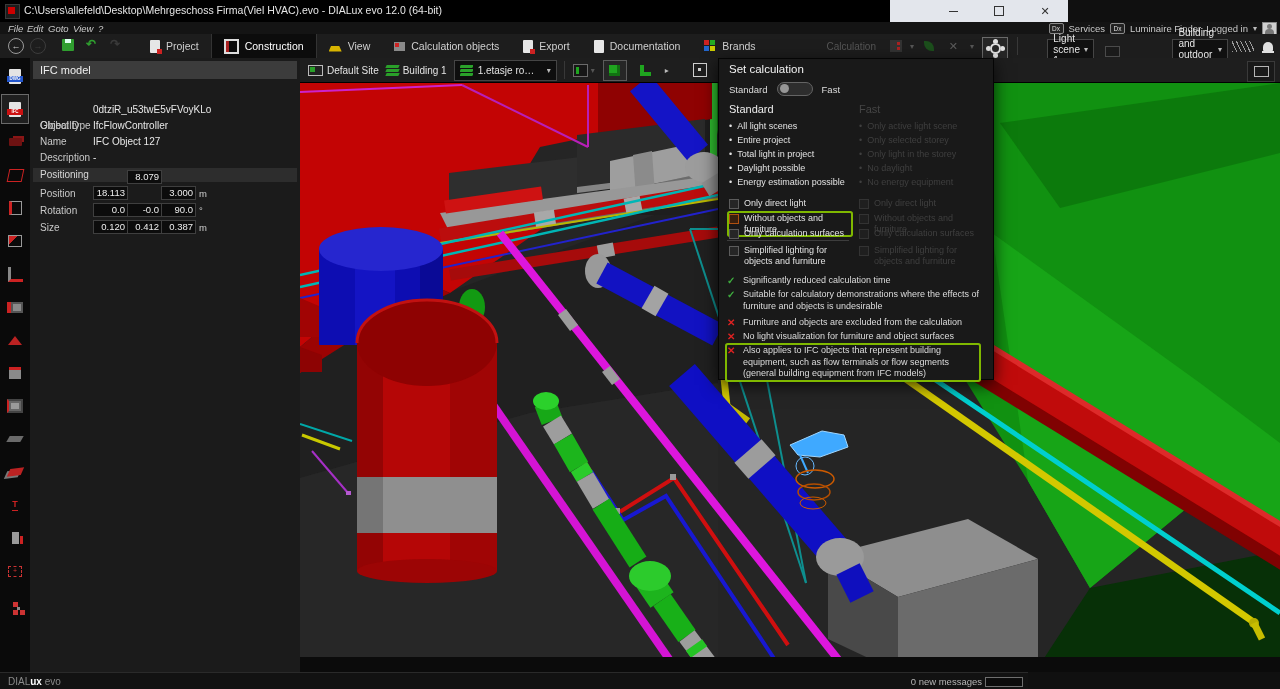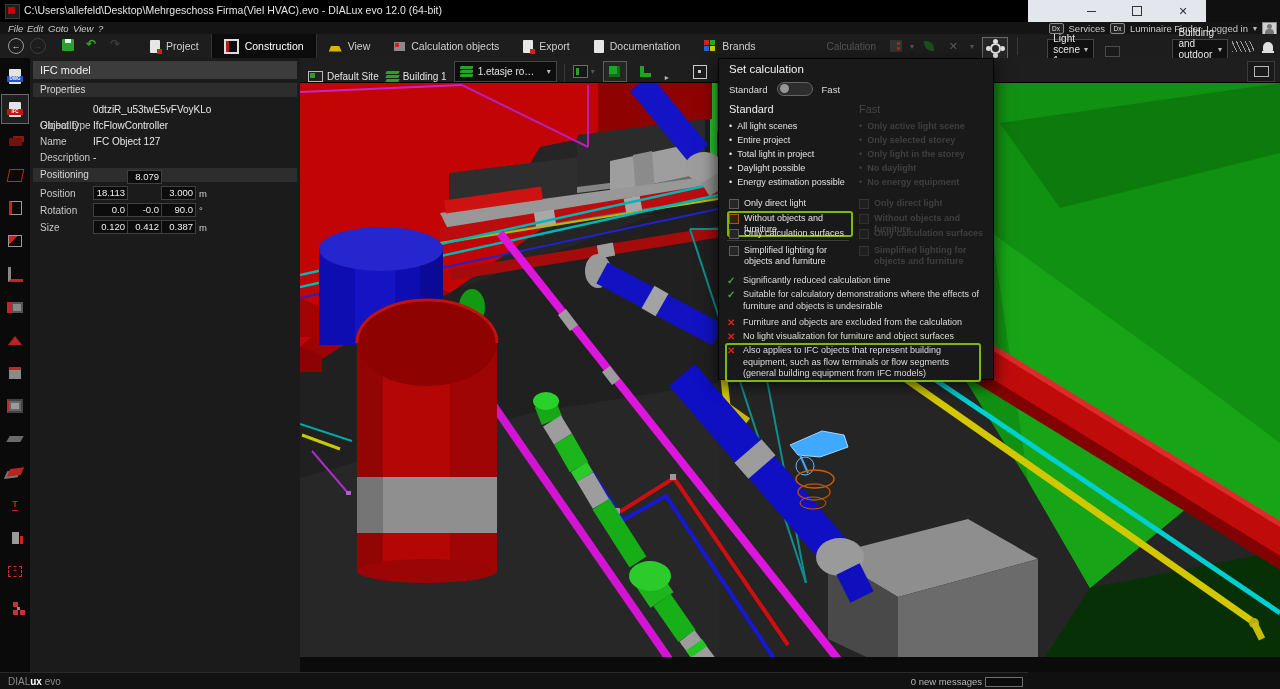--- a/index.html
+++ b/index.html
@@ -1,20 +1,20 @@
 <!DOCTYPE html>
 <html><head>
 <meta charset="utf-8">
 <style>
   html,body{margin:0;padding:0;background:#000;}
   #app{position:relative;width:1280px;height:689px;background:#101010;
        font-family:"Liberation Sans",sans-serif;color:#ddd;overflow:hidden;
        font-size:10px;-webkit-font-smoothing:antialiased;}
   
-  .titlebar{position:absolute;left:0;top:0;width:1206px;height:22px;background:#000;}
+  .titlebar{position:absolute;left:0;top:0;width:1068px;height:22px;background:#000;}
   .titlebar .appicon{position:absolute;left:5px;top:4px;width:13px;height:13px;background:#1c1c1c;border:1px solid #3a3a3a;}
   .titlebar .appicon i{position:absolute;left:2px;top:2px;width:7px;height:7px;background:#c00;display:block;}
   .titlebar .title{position:absolute;left:24px;top:4px;color:#e6e6e6;font-size:10.5px;white-space:nowrap;}
   .winlight{position:absolute;right:0;top:0;width:178px;height:22px;background:#e3e6ec;}
   .wc{position:absolute;top:0;width:46px;height:22px;display:flex;align-items:center;justify-content:center;color:#333;font-size:11px;}
   .wc.min{right:92px}.wc.max{right:46px}.wc.close{right:0}
   .minbar{width:9px;height:1px;background:#333;display:block;}
   .maxbox{width:8px;height:8px;border:1px solid #333;display:block;}
   
   .menubar{position:absolute;left:0;top:22px;width:1280px;height:12px;background:#141414;font-size:9.5px;color:#c9c9c9;}
@@ -70,21 +70,21 @@
   
   .panel{position:absolute;left:30px;top:58px;width:270px;height:614px;background:#1b1b1b;border-right:1px solid #000;}
   .phead{position:absolute;left:3px;right:3px;height:18px;background:#3c3c3c;color:#efefef;font-size:11px;line-height:18px;padding-left:7px;}
   .shead{position:absolute;left:3px;right:3px;height:14px;background:#2d2d2d;color:#d8d8d8;font-size:10px;line-height:14px;padding-left:7px;}
   .prow{position:absolute;left:10px;font-size:10px;color:#c9c9c9;}
   .pval{position:absolute;left:63px;font-size:10px;color:#e8e8e8;white-space:nowrap;}
   .nfield{position:absolute;width:31px;height:12px;background:#0c0c0c;border:1px solid #3f3f3f;color:#eee;font-size:9.5px;line-height:12px;text-align:right;padding-right:2px;}
   .unit{position:absolute;font-size:9.5px;color:#cfcfcf;}
   
   .viewport{position:absolute;left:300px;top:58px;width:980px;height:614px;background:#141414;}
-  .vtoolbar{position:absolute;left:0;top:0;width:980px;height:25px;background:#1e1e1e;border-bottom:1px solid #000;display:flex;align-items:flex-end;gap:7px;padding-left:8px;box-sizing:border-box;}
+  .vtoolbar{position:absolute;left:0;top:0;width:980px;height:25px;background:#1e1e1e;border-bottom:1px solid #000;display:flex;align-items:center;gap:7px;padding-left:8px;box-sizing:border-box;}
   .vtb{display:flex;align-items:center;gap:4px;color:#e3e3e3;font-size:10px;}
   .sitemon{width:13px;height:9px;border:1px solid #bbb;background:#222;position:relative;}
   .sitemon i{position:absolute;left:1px;top:1px;width:5px;height:5px;background:#2aa02a;display:block;}
   .stack{width:13px;height:11px;position:relative;}
   .stack i{position:absolute;left:0;width:13px;height:3px;background:#2aa02a;transform:skewX(-25deg);display:block;}
   .stack i:nth-child(1){top:0}.stack i:nth-child(2){top:4px}.stack i:nth-child(3){top:8px}
   .vdd{background:#0e0e0e;border:1px solid #454545;height:19px;display:flex;align-items:center;gap:5px;padding:0 5px;max-width:100px;}
   .vdd span{white-space:nowrap;overflow:hidden;text-overflow:ellipsis;max-width:64px;display:inline-block;}
   .vbtn{height:19px;min-width:22px;display:flex;align-items:center;justify-content:center;gap:3px;border:1px solid transparent;}
   .vbtn.act{border-color:#5c5c5c;background:#262626;}
@@ -103,21 +103,21 @@
   .dlg{position:absolute;left:718px;top:58px;width:274px;height:320px;background:#191919;border:1px solid #050505;box-shadow:0 5px 16px rgba(0,0,0,.75);z-index:60;font-size:9px;}
   .dlg .dtitle{position:absolute;left:10px;top:4px;font-size:11.5px;color:#f2f2f2;}
   .togrow{position:absolute;left:10px;top:23px;display:flex;align-items:center;gap:9px;color:#dcdcdc;font-size:9.5px;}
   .tog{width:34px;height:12px;background:#2d2d2d;border:1px solid #646464;border-radius:7px;position:relative;}
   .tog i{position:absolute;left:2px;top:1px;width:9px;height:9px;border-radius:50%;background:#979797;display:block;}
   .colhead{position:absolute;top:44px;font-size:11px;}
   .colhead.std{left:10px;color:#ececec;}
   .colhead.fst{left:140px;color:#454545;}
   .bul{position:absolute;width:128px;line-height:14.5px;}
   .bul .b{margin-right:5px;}
-  .col-std{color:#e2e2e2;} .col-fst{color:#3f3f3f;font-weight:bold;}
+  .col-std{color:#e2e2e2;} .col-fst{color:#3f3f3f;}
   .ckrow{position:absolute;display:flex;align-items:flex-start;gap:5px;width:126px;line-height:11px;}
   .ck{width:8px;height:8px;border:1px solid #5c5c5c;background:#262626;flex:none;margin-top:0.5px;}
   .ck.hot{border-color:#b05010;background:#3a200e;}
   .ck.dim{border-color:#333;background:#1f1f1f;}
   .hlbox{box-shadow:0 0 0 2px #7fb800;border-radius:1px;}
   .divline{position:absolute;left:8px;top:181px;width:122px;height:1px;background:#3d3d3d;}
   .note{position:absolute;left:8px;width:252px;display:flex;gap:6px;line-height:11.5px;color:#dcdcdc;}
   .note .nic{flex:none;width:10px;font-weight:bold;font-size:10px;}
   .nic.ok{color:#3fae3f;} .nic.bad{color:#dd2222;}
   
@@ -316,21 +316,20 @@
     <div class="tcell">
         <span style="width:12px;height:9px;border:1px dashed #c33;color:#c33;font-size:7px;line-height:8px;text-align:center;">+</span>
       </div>
     <div class="tcell">
         <span style="width:5px;height:5px;background:#c33;box-shadow:0 8px 0 #c33,7px 8px 0 #c33,3px 4px 0 -1px #888;"></span>
       </div>
   </div>
 
   <div class="panel">
     <div class="phead" style="top:3px">IFC model</div>
-    <div class="shead" style="top:25px">Properties</div>
 
     <span class="prow" style="top:62px">GlobalID</span>
     <span class="pval" style="top:46px">0dtziR_u53twE5vFVoyKLo</span>
     <span class="prow" style="top:62px">Object type</span>
     <span class="pval" style="top:62px">IfcFlowController</span>
     <span class="prow" style="top:78px">Name</span>
     <span class="pval" style="top:78px">IFC Object 127</span>
     <span class="prow" style="top:94px">Description</span>
     <span class="pval" style="top:94px">-</span>
 

